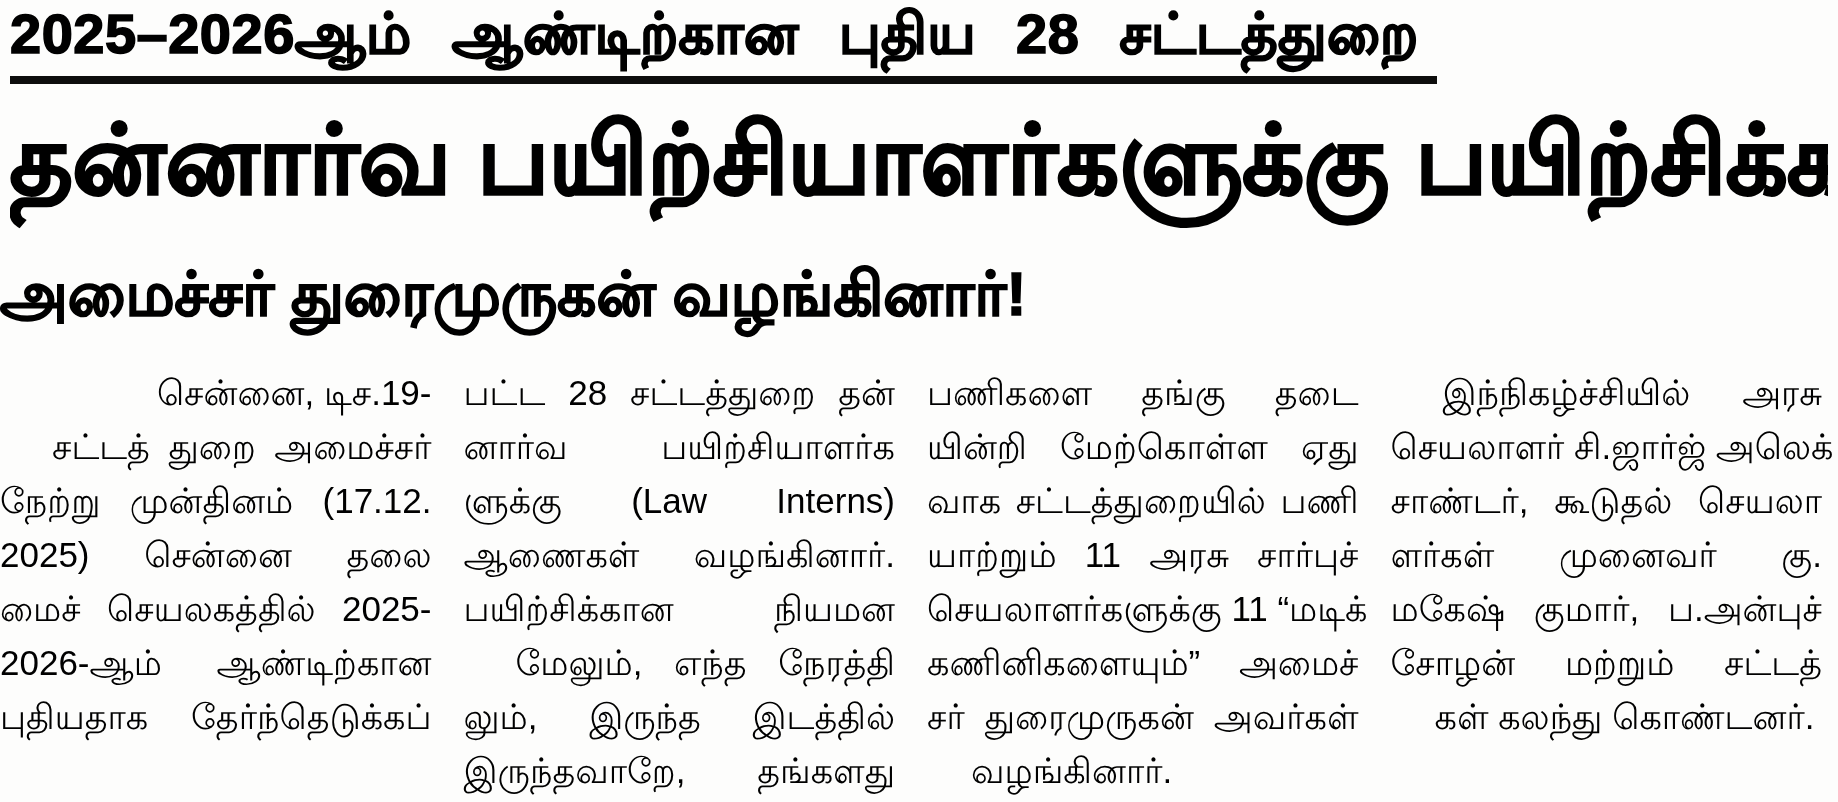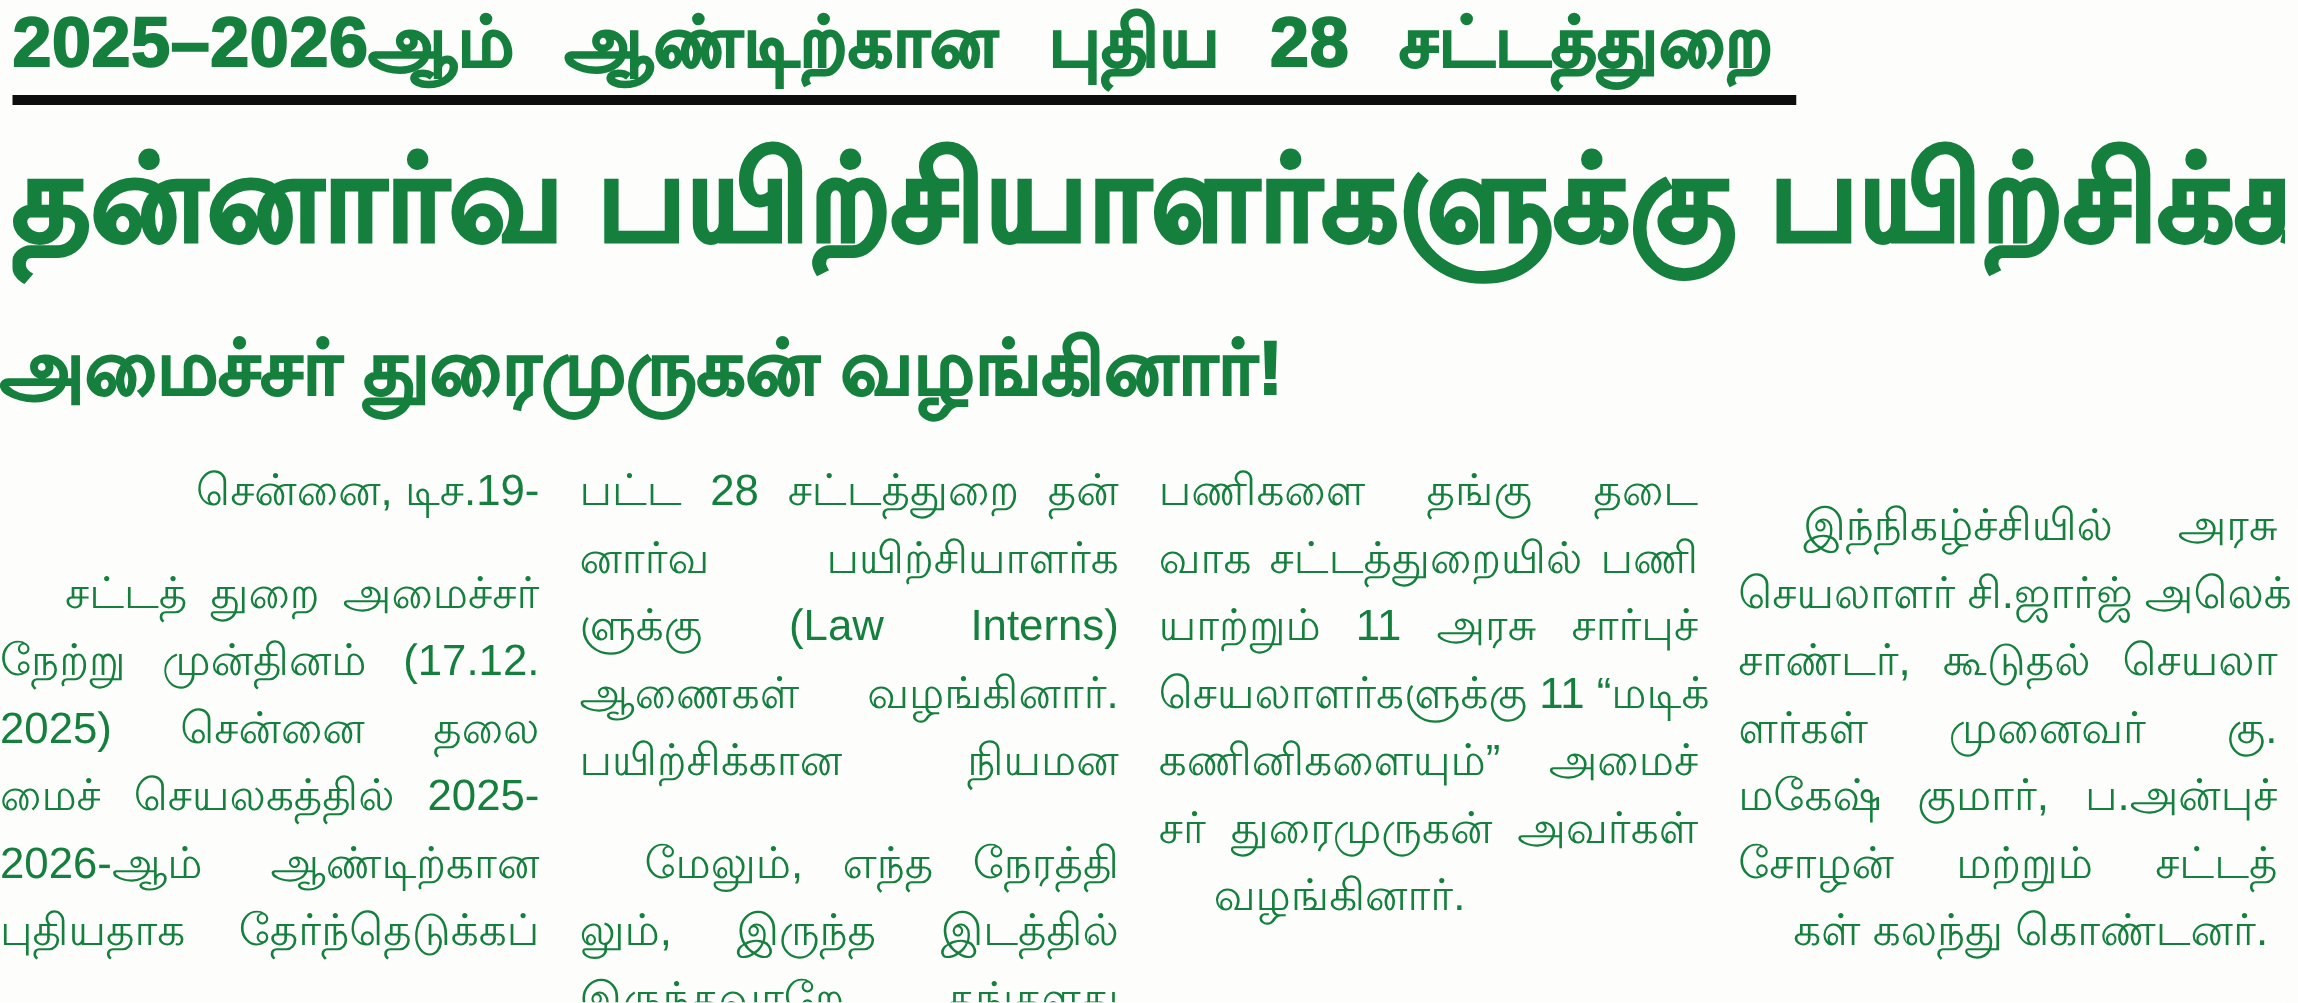--- a/index.html
+++ b/index.html
@@ -1,21 +1,21 @@
 <!DOCTYPE html>
 <html lang="ta"><head>
 <meta charset="utf-8">
 <style>
   * { margin:0; padding:0; box-sizing:border-box; }
   html,body { background:#ffffff; }
   .page {
     position:relative;
     width:1838px; height:802px;
     background:#fdfdfc;
-    color:#15803d;
+    color:#000000;
     font-family:"Liberation Sans", sans-serif;
     overflow:hidden;
   }
   
   .kicker {
     position:absolute; top:4px; left:10px;
     display:inline-block;
     font-size:56px; font-weight:bold; line-height:1.08;
     word-spacing:24px; letter-spacing:0.5px;
     -webkit-text-stroke:1.6px currentColor;
@@ -47,21 +47,21 @@
   }
   .col { min-width:0; }
   .line {
     height:54px; line-height:54px;
     font-size:35px;
     white-space:nowrap; overflow:visible;
     text-align:justify; text-align-last:justify;
   }
   .ln-left  { text-align:left;  text-align-last:left;margin-left:44px; }
   .ln-right { text-align:right; text-align-last:right; }
-  .ln-indent { padding-left:52px;margin-top:28px; }
+  .ln-indent { padding-left:52px; }
 </style>
 </head>
 <body>
 
 <div class="page">
 
   <div class="kicker">2025–2026ஆம் ஆண்டிற்கான புதிய 28 சட்டத்துறை</div>
 
   <div class="headline">தன்னார்வ பயிற்சியாளர்களுக்கு பயிற்சிக்கான நியமன ஆணைகள்!</div>
 
@@ -85,20 +85,21 @@
       <div class="line">ளுக்கு (Law Interns)</div>
       <div class="line">ஆணைகள் வழங்கினார்.</div>
       <div class="line">பயிற்சிக்கான நியமன</div>
       <div class="line ln-indent">மேலும், எந்த நேரத்தி</div>
       <div class="line">லும், இருந்த இடத்தில்</div>
       <div class="line">இருந்தவாறே, தங்களது</div>
     </div>
 
     <div class="col">
       <div class="line">பணிகளை தங்கு தடை</div>
+      <div class="line">யின்றி மேற்கொள்ள ஏது</div>
       <div class="line">வாக சட்டத்துறையில் பணி</div>
       <div class="line">யாற்றும் 11 அரசு சார்புச்</div>
       <div class="line">செயலாளர்களுக்கு 11 “மடிக்</div>
       <div class="line">கணினிகளையும்” அமைச்</div>
       <div class="line">சர் துரைமுருகன் அவர்கள்</div>
       <div class="line ln-left">வழங்கினார்.</div>
     </div>
 
     <div class="col">
       <div class="line ln-indent">இந்நிகழ்ச்சியில் அரசு</div>

